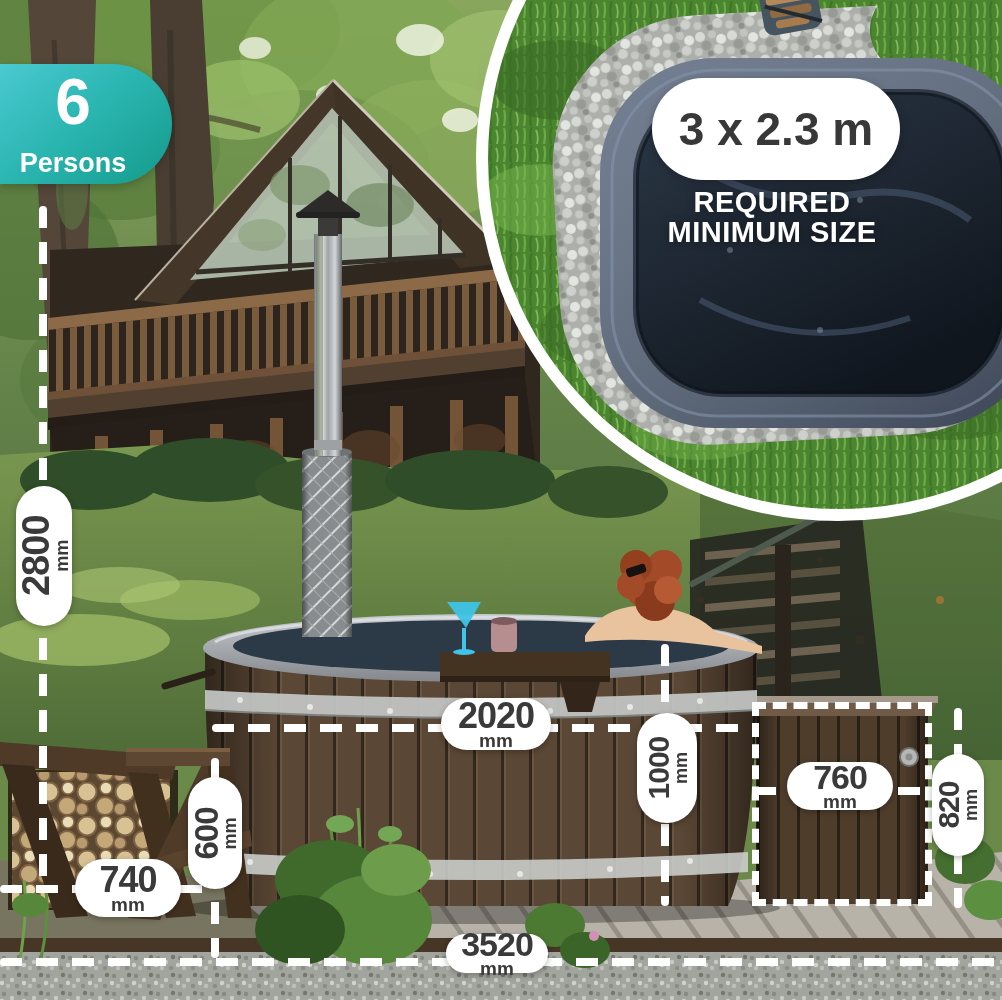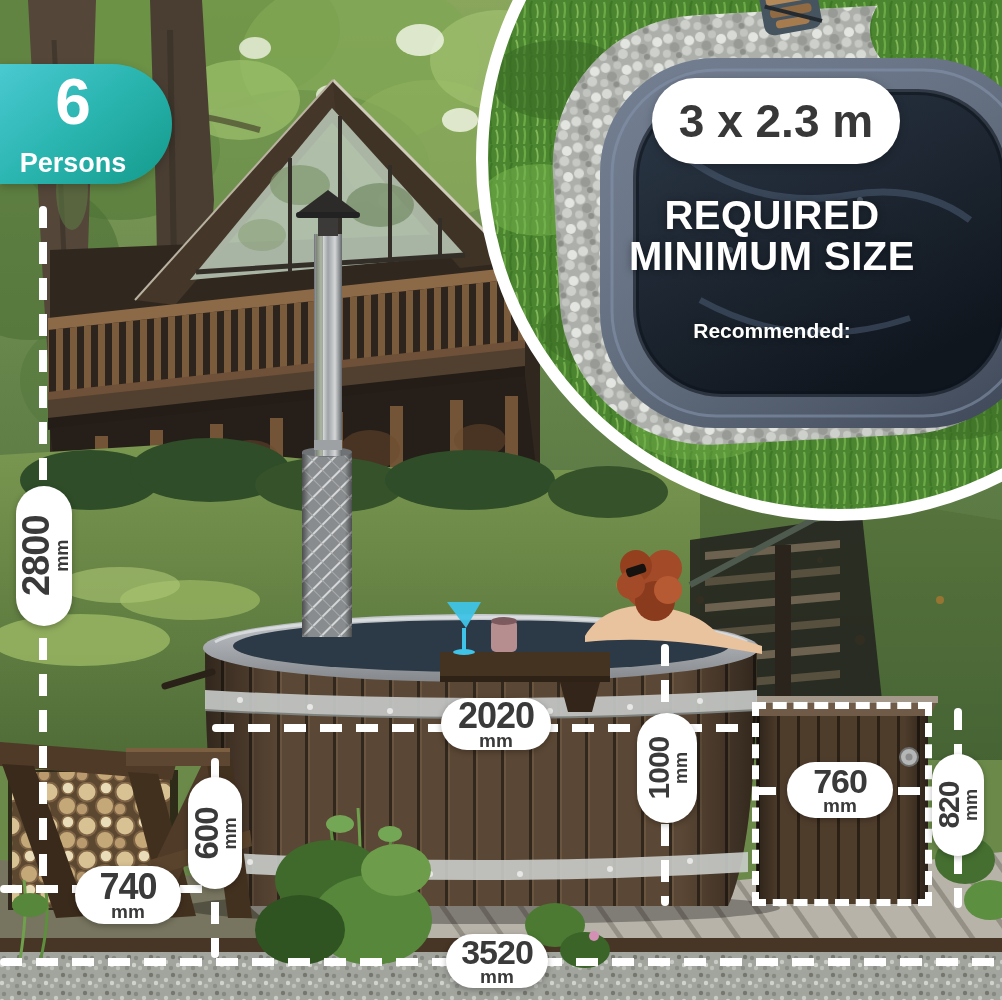--- a/index.html
+++ b/index.html
@@ -18,41 +18,41 @@
         justify-content:center;z-index:9;color:#3a3a3a;font-weight:800;
         box-shadow:0 2px 6px rgba(0,0,0,.28);}
   .pill .stack{display:flex;flex-direction:column;align-items:center;line-height:.92;}
   .pill .unit{font-size:19px;font-weight:700;letter-spacing:0;}
   .pill .num{letter-spacing:-1px;}
   .pill.v .stack{transform:rotate(-90deg);}
   .p2800{left:16px;top:486px;width:56px;height:140px;} .p2800 .num{font-size:38px;}
   .p600 {left:188px;top:777px;width:54px;height:112px;} .p600 .num{font-size:33px;}
   .p1000{left:637px;top:713px;width:60px;height:110px;} .p1000 .num{font-size:30px;}
   .p820 {left:932px;top:754px;width:52px;height:102px;} .p820 .num{font-size:30px;}
-  .p740 {left:75px;top:859px;width:106px;height:58px;margin-top:7px;}  .p740 .num{font-size:36px;}
+  .p740 {left:75px;top:859px;width:106px;height:58px;}  .p740 .num{font-size:36px;}
   .p2020{left:441px;top:698px;width:110px;height:52px;} .p2020 .num{font-size:36px;}
-  .p760 {left:787px;top:762px;width:106px;height:56px;} .p760 .num{font-size:34px;}
-  .p3520{left:446px;top:934px;width:102px;height:54px;} .p3520 .num{font-size:34px;}
+  .p760 {left:787px;top:762px;width:106px;height:48px;} .p760 .num{font-size:34px;}
+  .p3520{left:446px;top:934px;width:102px;height:39px;} .p3520 .num{font-size:34px;}
   .pill.v .unit{font-size:18px;}
 
   
   .badge{position:absolute;left:0;top:64px;width:172px;height:120px;z-index:12;
          border-radius:0 62px 62px 0;display:flex;flex-direction:column;align-items:center;
          justify-content:center;padding-right:26px;box-sizing:border-box;color:#fff;
          background:linear-gradient(140deg,#4ac9d1 0%,#2ab5b0 48%,#149a8b 100%);
          box-shadow:0 3px 10px rgba(0,0,0,.22);}
   .badge-count{font-size:64px;font-weight:800;line-height:1;}
   .badge-label{font-size:27px;font-weight:700;margin-top:14px;}
 
   
-  .inset-pill{position:absolute;left:652px;top:78px;width:248px;height:86px;z-index:12;
+  .inset-pill{position:absolute;left:652px;top:78px;width:248px;height:102px;z-index:12;
               background:#fff;border-radius:60px;display:flex;align-items:center;justify-content:center;
               font-size:46px;font-weight:800;color:#383838;box-shadow:0 2px 8px rgba(0,0,0,.25);}
-  .inset-heading{position:absolute;left:542px;top:195px;width:460px;z-index:12;text-align:center;
-                 color:#fff;font-weight:700;font-size:40px;line-height:1.02;letter-spacing:.5px;
+  .inset-heading{position:absolute;left:542px;top:188px;width:460px;z-index:12;text-align:center;
+                 color:#fff;font-weight:700;font-size:29px;line-height:1.02;letter-spacing:.5px;
                  text-shadow:0 1px 8px rgba(0,0,0,.4);}
   .inset-reco{position:absolute;left:637px;top:319px;width:270px;z-index:12;text-align:center;
               color:#fff;font-weight:700;font-size:21px;line-height:1.15;
               text-shadow:0 1px 6px rgba(0,0,0,.4);}
 </style>
 </head>
 <body>
 
 <div class="scene">
 
@@ -400,21 +400,20 @@
   </div>
 
   <div class="inset-pill">
     <span>3 x 2.3 m</span>
   </div>
   <div class="inset-heading">
     <div>REQUIRED</div>
     <div>MINIMUM SIZE</div>
   </div>
   <div class="inset-reco">
-    <div>Recommended:</div>
   </div>
 
   <div class="dline v" style="left:39px;top:206px;height:680px;"></div>
   <div class="dline h" style="left:0;top:885px;width:214px;"></div>
   <div class="dline v" style="left:211px;top:758px;height:200px;"></div>
   <div class="dline h" style="left:212px;top:724px;width:546px;"></div>
   <div class="dline v" style="left:661px;top:644px;height:262px;"></div>
   <div class="dline h" style="left:754px;top:787px;width:176px;"></div>
   <div class="dline v" style="left:954px;top:708px;height:200px;"></div>
   <div class="dline h" style="left:0;top:958px;width:1002px;"></div>

